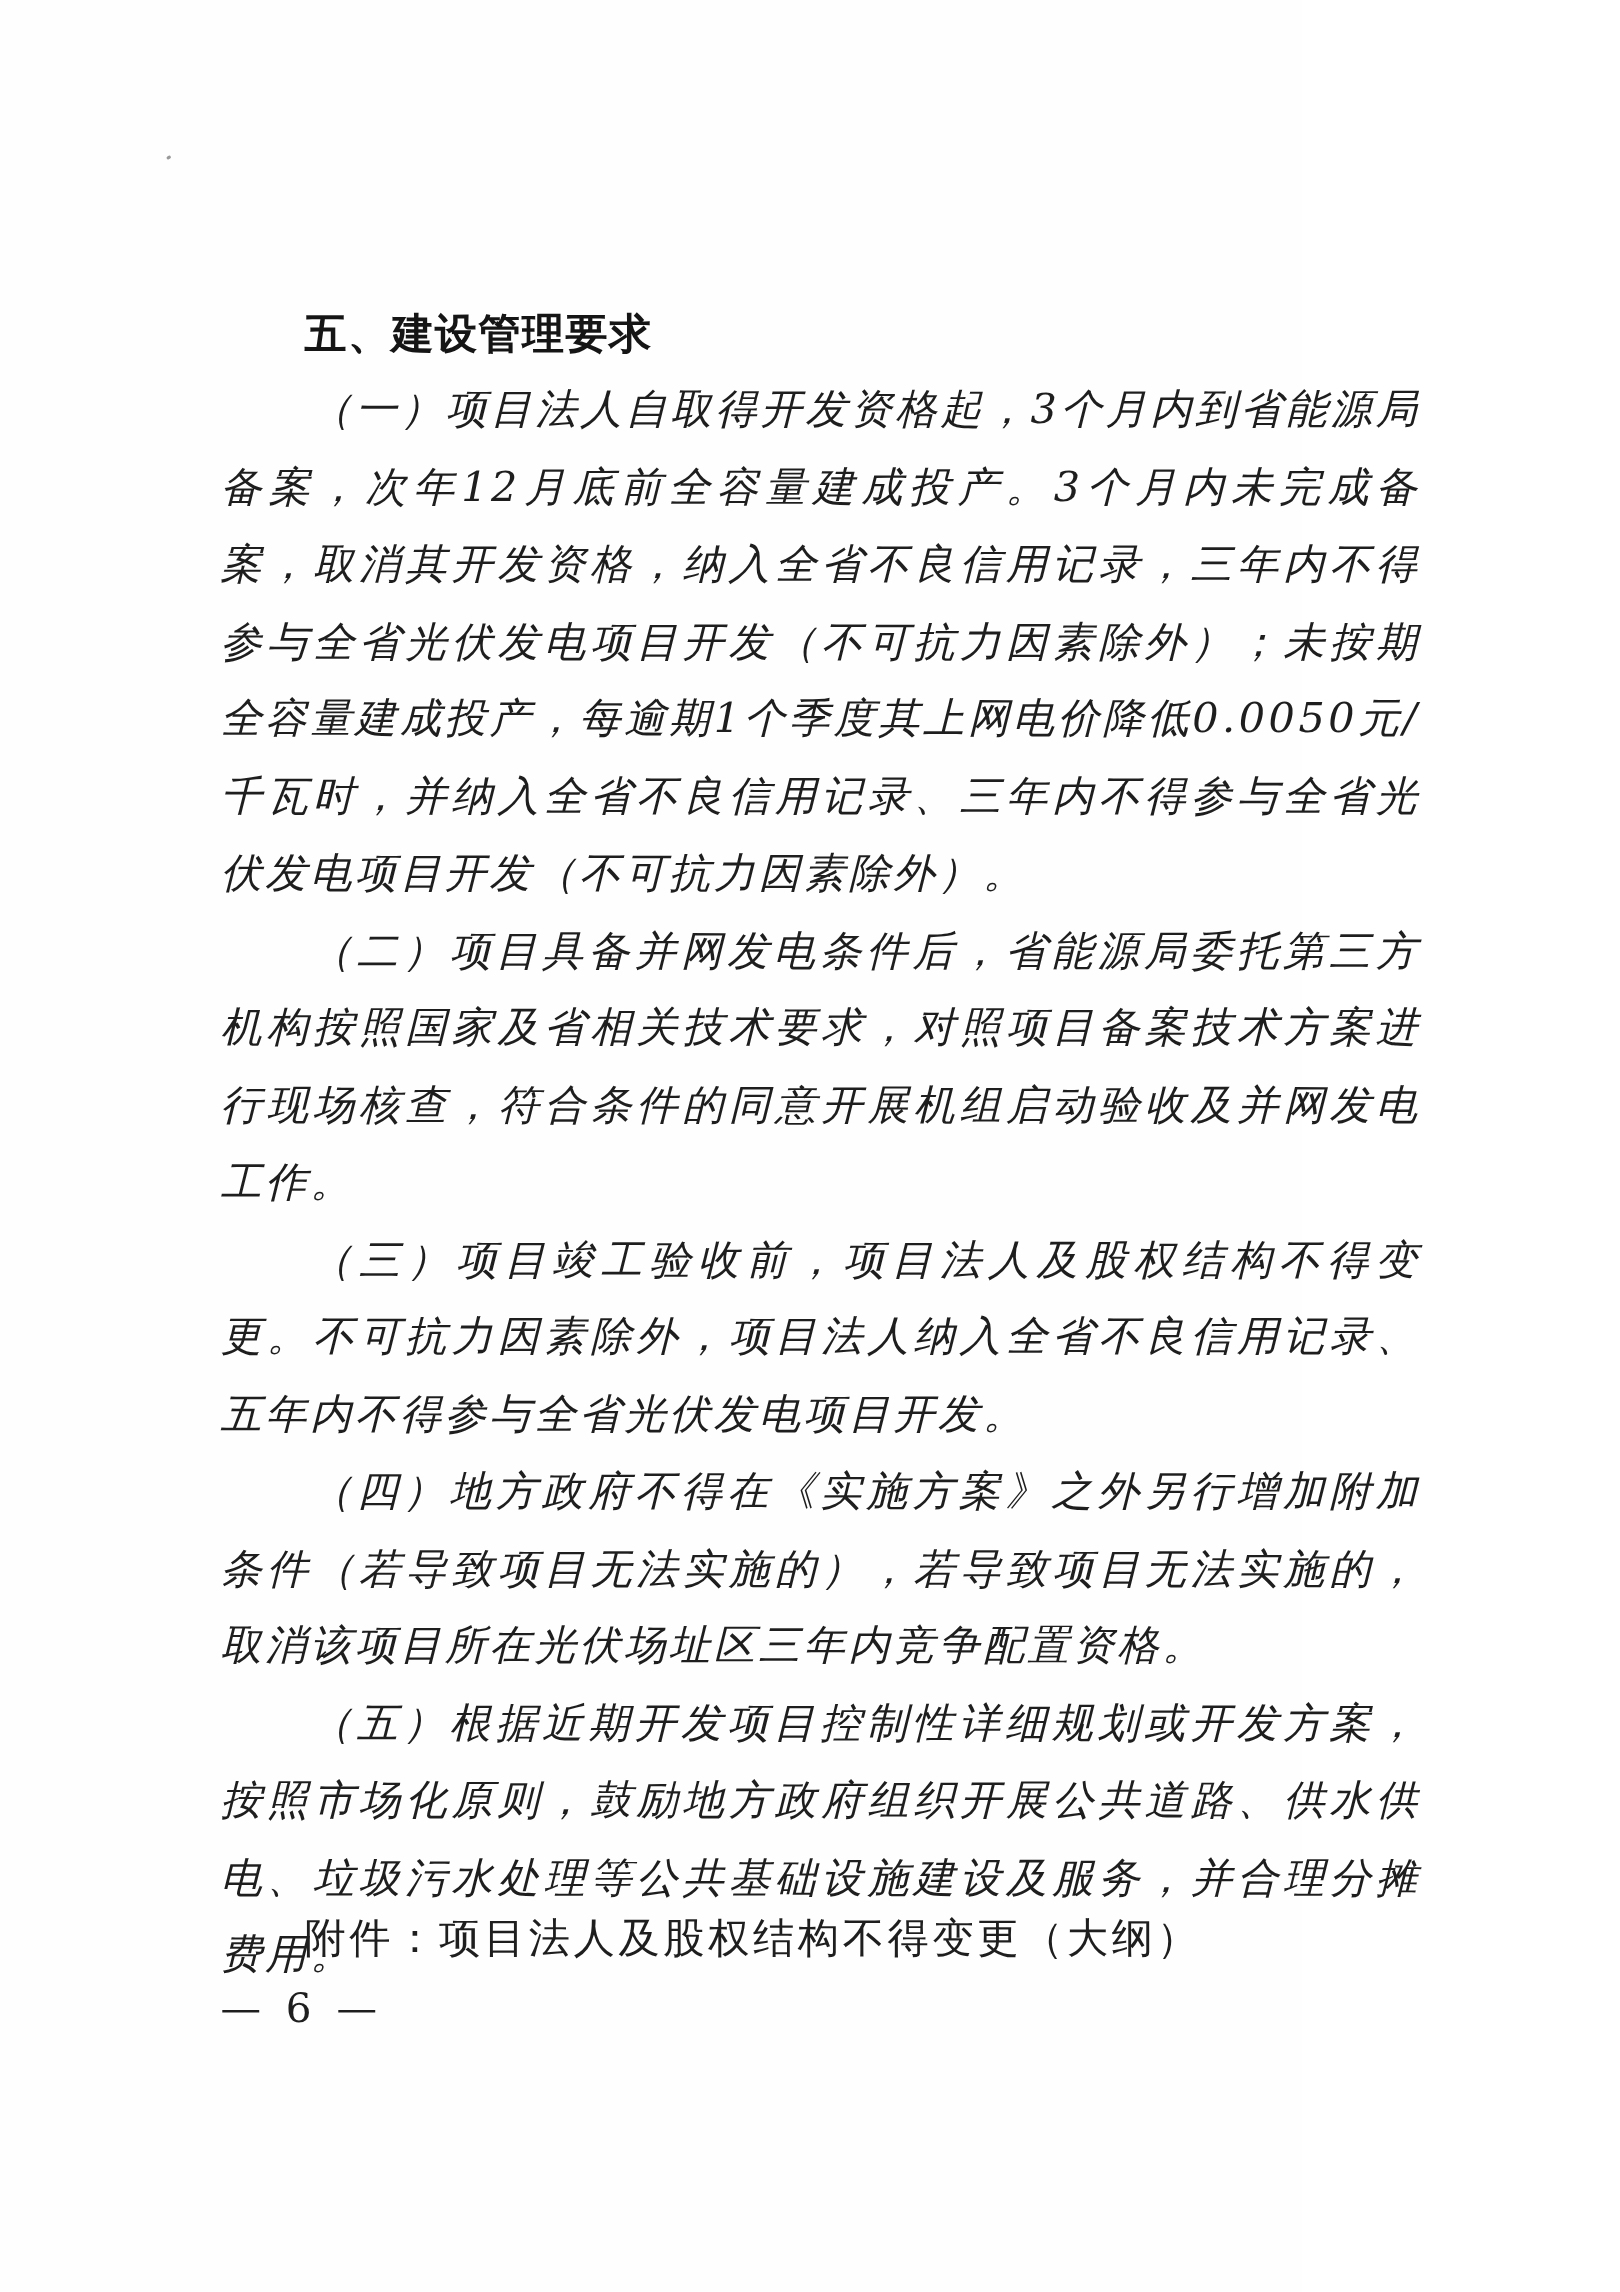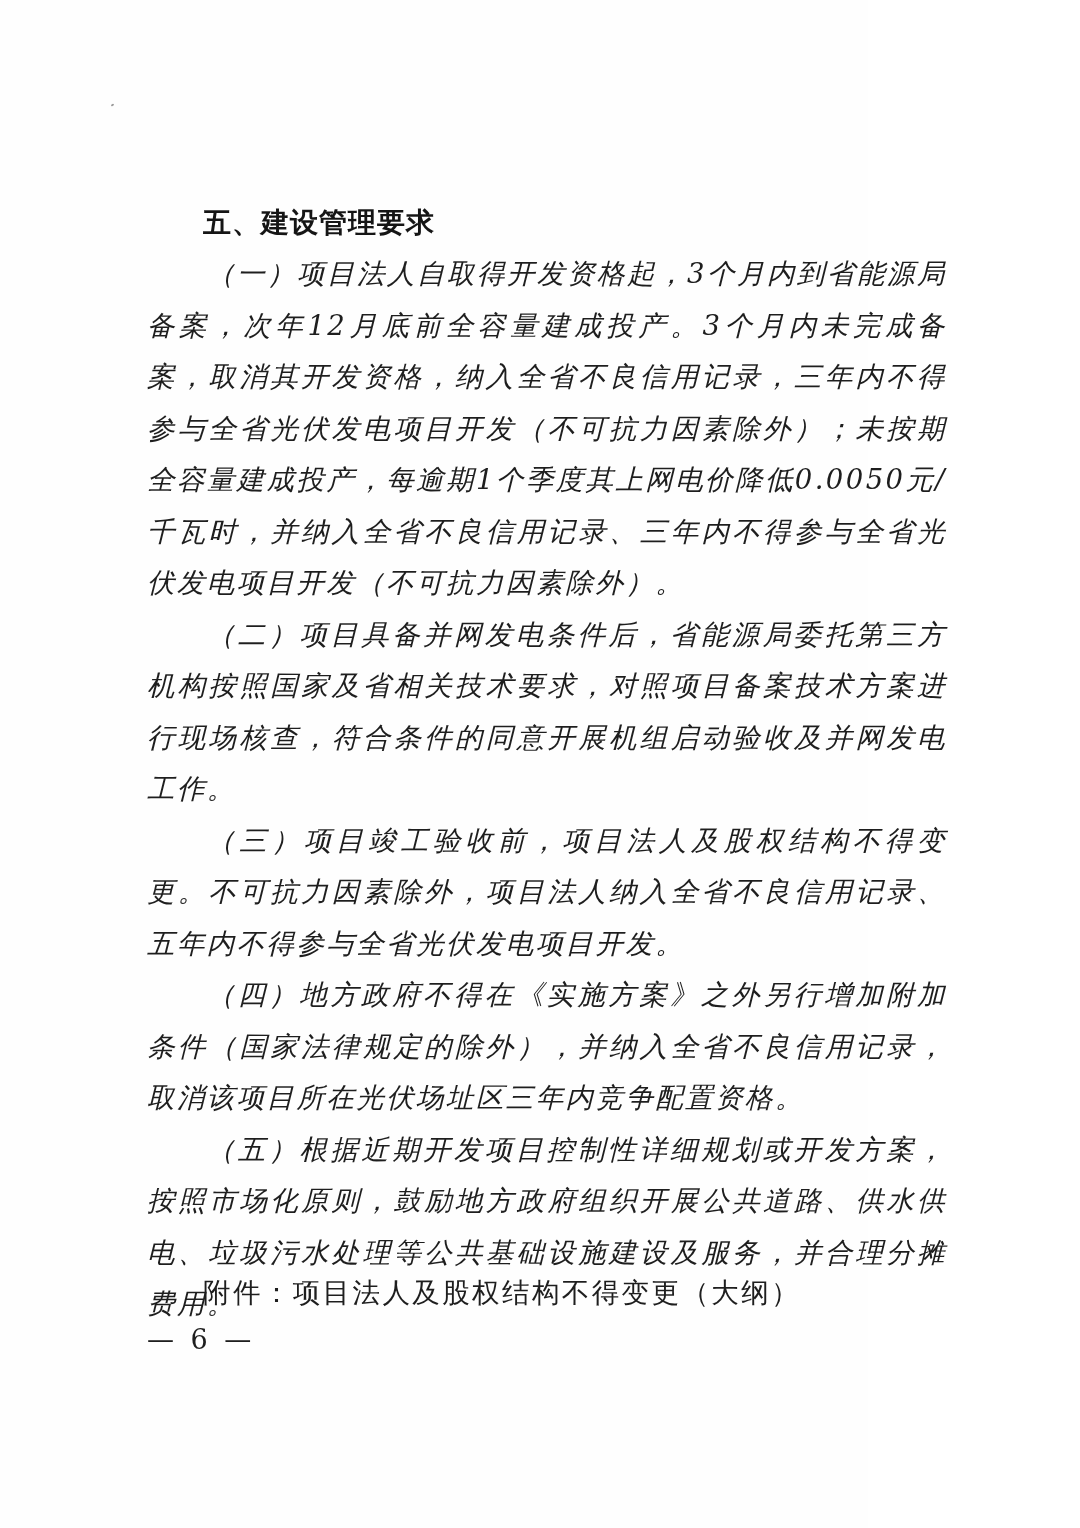--- a/index.html
+++ b/index.html
@@ -78,19 +78,19 @@
 <body>
 
 <div class="page">
   <div class="speck"></div>
 
   <div class="content">
     <h2 class="heading">五、建设管理要求</h2>
     <p class="para">（一）项目法人自取得开发资格起，3个月内到省能源局备案，次年12月底前全容量建成投产。3个月内未完成备案，取消其开发资格，纳入全省不良信用记录，三年内不得参与全省光伏发电项目开发（不可抗力因素除外）；未按期全容量建成投产，每逾期1个季度其上网电价降低0.0050元/千瓦时，并纳入全省不良信用记录、三年内不得参与全省光伏发电项目开发（不可抗力因素除外）。</p>
     <p class="para">（二）项目具备并网发电条件后，省能源局委托第三方机构按照国家及省相关技术要求，对照项目备案技术方案进行现场核查，符合条件的同意开展机组启动验收及并网发电工作。</p>
     <p class="para">（三）项目竣工验收前，项目法人及股权结构不得变更。不可抗力因素除外，项目法人纳入全省不良信用记录、五年内不得参与全省光伏发电项目开发。</p>
-    <p class="para">（四）地方政府不得在《实施方案》之外另行增加附加条件（国家法律规定的除外），并纳入全省不良信用记录，取消该项目所在光伏场址区三年内竞争配置资格。</p>
+    <p class="para">（四）地方政府不得在《实施方案》之外另行增加附加条件（若导致项目无法实施的），若导致项目无法实施的，取消该项目所在光伏场址区三年内竞争配置资格。</p>
     <p class="para">（五）根据近期开发项目控制性详细规划或开发方案，按照市场化原则，鼓励地方政府组织开展公共道路、供水供电、垃圾污水处理等公共基础设施建设及服务，并合理分摊费用。</p>
   </div>
 
   <p class="attachment">附件：项目法人及股权结构不得变更（大纲）</p>
   <p class="page-number">— 6 —</p>
 </div>
 
 </body></html>

